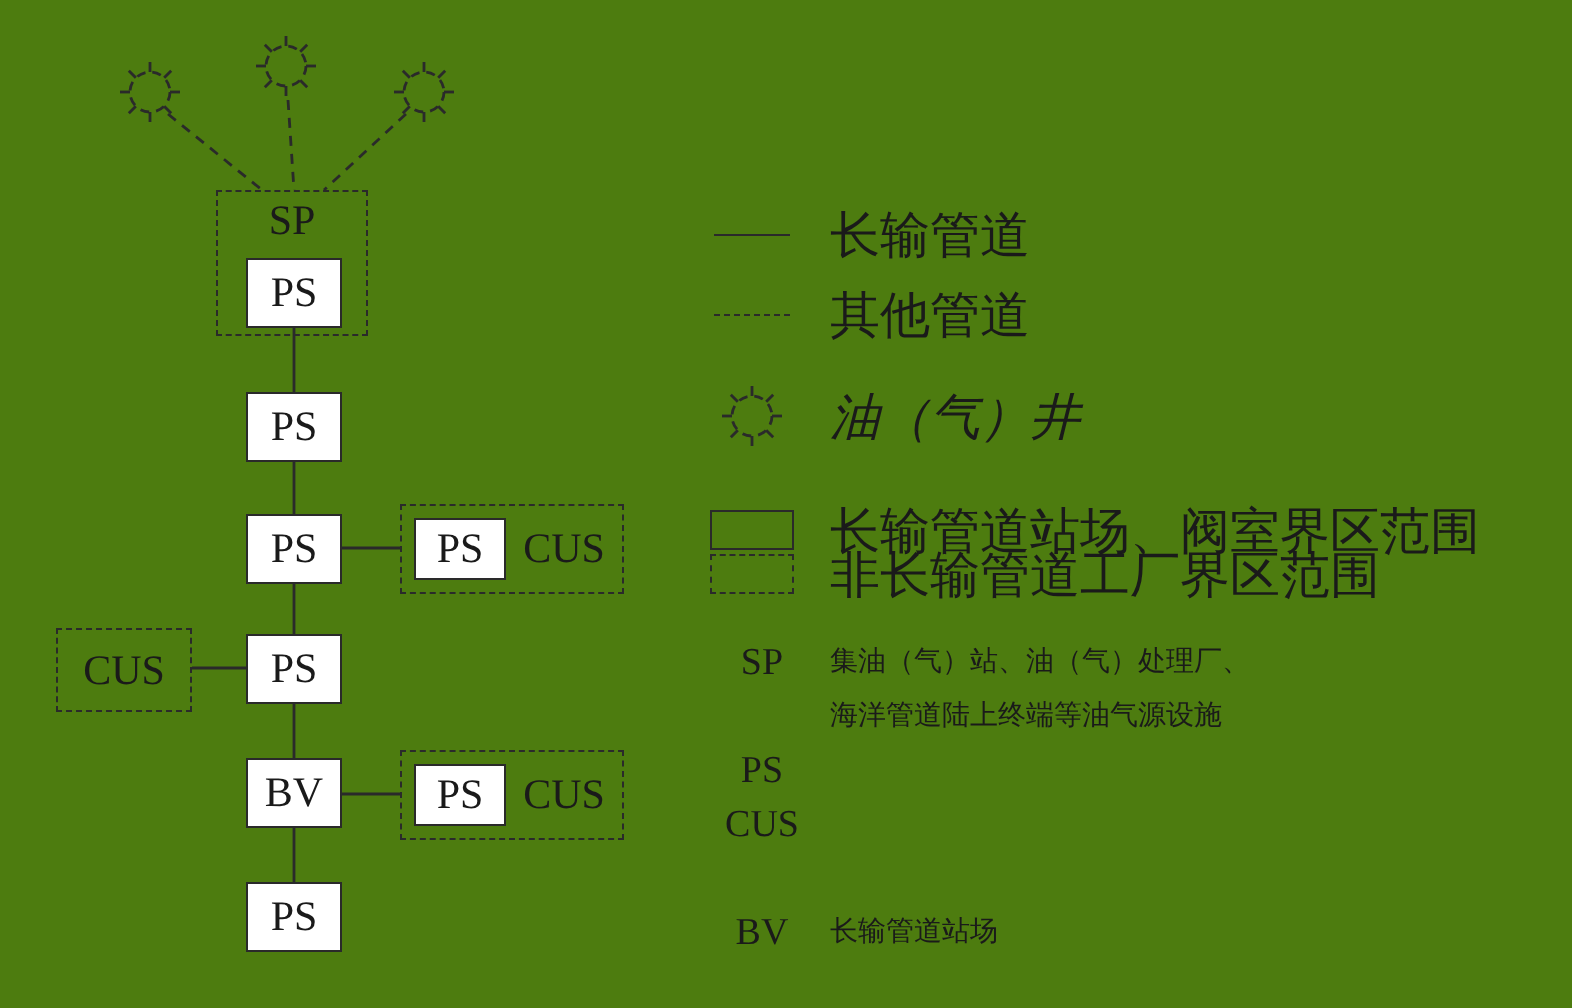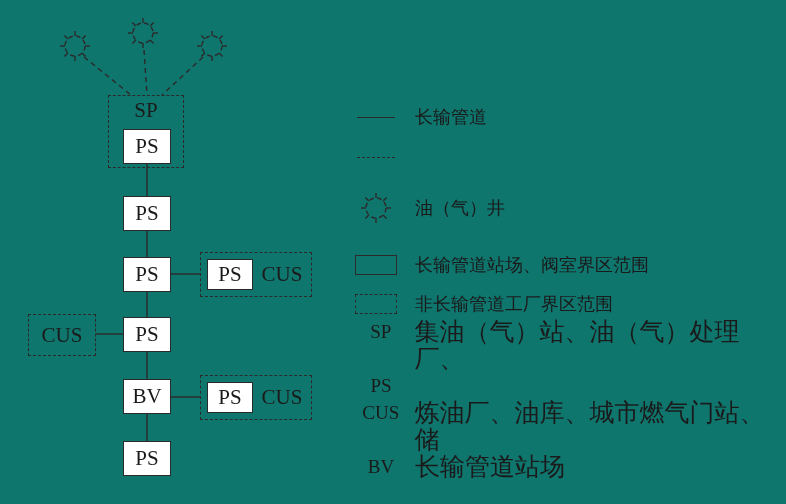--- a/index.html
+++ b/index.html
@@ -5,21 +5,21 @@
   * { margin:0; padding:0; box-sizing:border-box; }
   html,body { background:#ffffff; }
   body {
     font-family:"Liberation Serif","DejaVu Serif",serif;
     color:#1a1a1a;
   }
   .canvas {
     position:relative;
     width:786px;
     height:504px;
-    background:#0f766e;
+    background:#4d7c0f;
     overflow:hidden;
     padding-left:40px;
   }
   .lines-svg { position:absolute; left:0; top:0; }
 
   
   .node {
     position:absolute;
     width:48px;
     height:35px;
@@ -58,39 +58,39 @@
     display:flex; align-items:center; justify-content:center;
     font-size:21px;
   }
   .well { position:absolute; width:36px; height:36px; }
 
   
   .legend-row {
     position:absolute; left:352px;
     display:flex; align-items:center; height:26px;
   }
-  .legend-row.tall { height:36px; }
+  .legend-row.tall { height:36px;font-style:italic; }
   .legend-row .sym {
     width:48px; display:flex; justify-content:center; align-items:center;
   }
-  .legend-row .lbl { margin-left:15px; font-size:18px; white-space:nowrap;text-align:center; }
+  .legend-row .lbl { margin-left:15px; font-size:25px; white-space:nowrap;text-align:center; }
   .sample-line { width:38px; height:0; border-top:1.6px solid #2a2a2a; }
   .sample-line.dashed { border-top-style:dashed; }
   .sample-rect { width:42px; height:20px; border:1.5px solid #2a2a2a; }
   .sample-rect.dashed { border-style:dashed; }
 
   .abbr-row {
     position:absolute; left:352px;
     display:flex; align-items:flex-start;
   }
   .abbr {
     width:58px; text-align:center;
     font-size:19px; line-height:27px;
   }
-  .desc { margin-left:5px; font-size:25px; line-height:27px; }
+  .desc { margin-left:5px; font-size:14px; line-height:27px; }
 </style>
 </head>
 <body>
 
 <div class="canvas">
 
   <svg class="lines-svg" width="786" height="504" viewBox="0 0 786 504">
     <g stroke="#2a2a2a" stroke-width="1.4" fill="none">
       <line x1="84" y1="57" x2="131" y2="95" stroke-dasharray="5 4"></line>
       <line x1="144" y1="50" x2="147" y2="95" stroke-dasharray="5 4"></line>
@@ -179,20 +179,21 @@
   <div class="legend-row" style="top:104px">
     <div class="sym">
         <div class="sample-line"></div>
       </div>
     <div class="lbl">长输管道</div>
   </div>
   <div class="legend-row" style="top:144px">
     <div class="sym">
         <div class="sample-line dashed"></div>
       </div>
+    <div class="lbl">其他管道</div>
   </div>
   <div class="legend-row tall" style="top:190px">
     <div class="sym">
       <svg width="36" height="36" viewBox="0 0 36 36">
         <circle cx="18" cy="18" r="10" fill="none" stroke="#2a2a2a" stroke-width="1.4" stroke-dasharray="4.5 3.5"></circle>
         <g stroke="#2a2a2a" stroke-width="1.4">
           <line x1="18" y1="3" x2="18" y2="8"></line>
             <line x1="28.6" y1="7.4" x2="25.1" y2="10.9"></line>
           <line x1="33" y1="18" x2="28" y2="18"></line>
             <line x1="28.6" y1="28.6" x2="25.1" y2="25.1"></line>
@@ -204,40 +205,40 @@
       </svg>
     </div>
     <div class="lbl">油（气）井</div>
   </div>
   <div class="legend-row" style="top:252px">
     <div class="sym">
         <div class="sample-rect"></div>
       </div>
     <div class="lbl">长输管道站场、阀室界区范围</div>
   </div>
-  <div class="legend-row" style="top:291px">
+  <div class="legend-row" style="top:274px">
     <div class="sym">
         <div class="sample-rect dashed"></div>
       </div>
     <div class="lbl">非长输管道工厂界区范围</div>
   </div>
 
   <div class="abbr-row" style="top:318px">
     <div class="abbr">SP</div>
     <div class="desc">
       <div>集油（气）站、油（气）处理厂、</div>
+      <div>海洋管道陆上终端等油气源设施</div>
     </div>
   </div>
   <div class="abbr-row" style="top:372px">
     <div class="abbr">PS</div>
   </div>
   <div class="abbr-row" style="top:399px">
     <div class="abbr">CUS</div>
     <div class="desc">
-      <div>炼油厂、油库、城市燃气门站、储</div>
     </div>
   </div>
   <div class="abbr-row" style="top:453px">
     <div class="abbr">BV</div>
     <div class="desc">
       <div>长输管道站场</div>
     </div>
   </div>
 
 </div>

